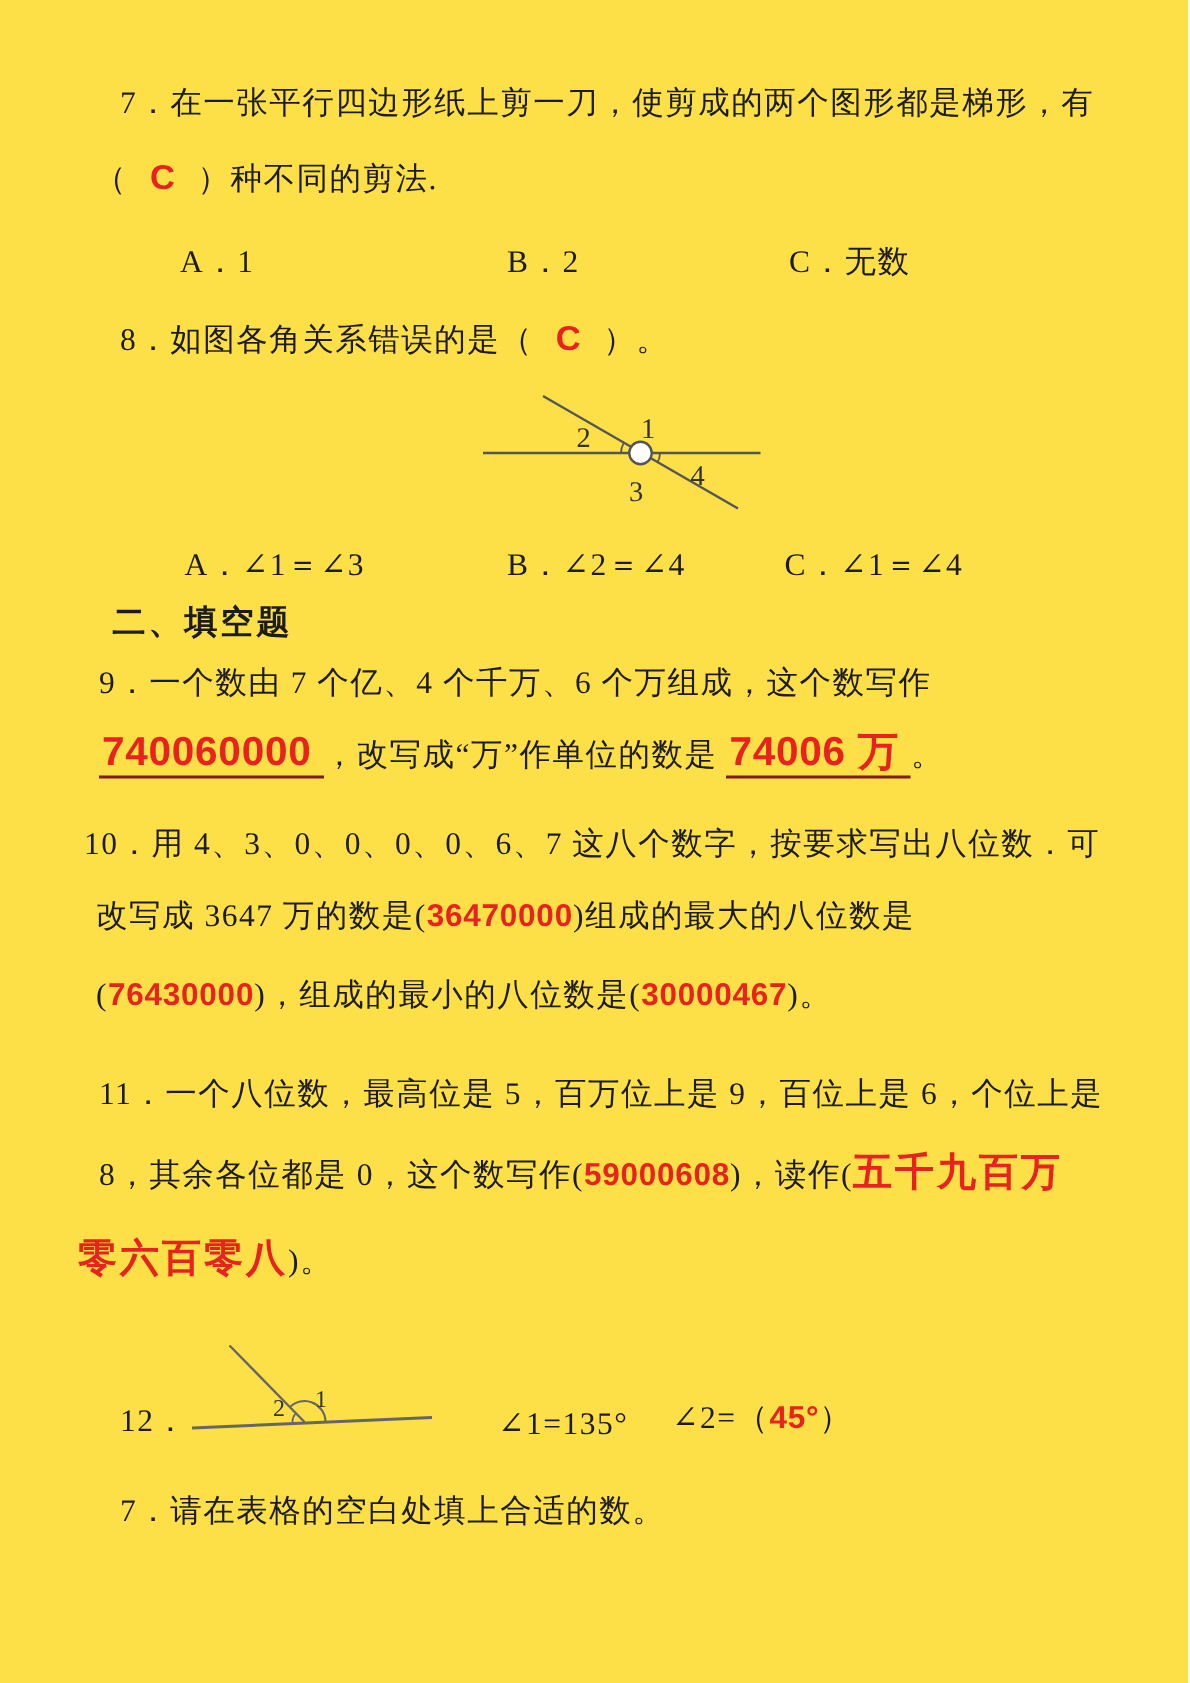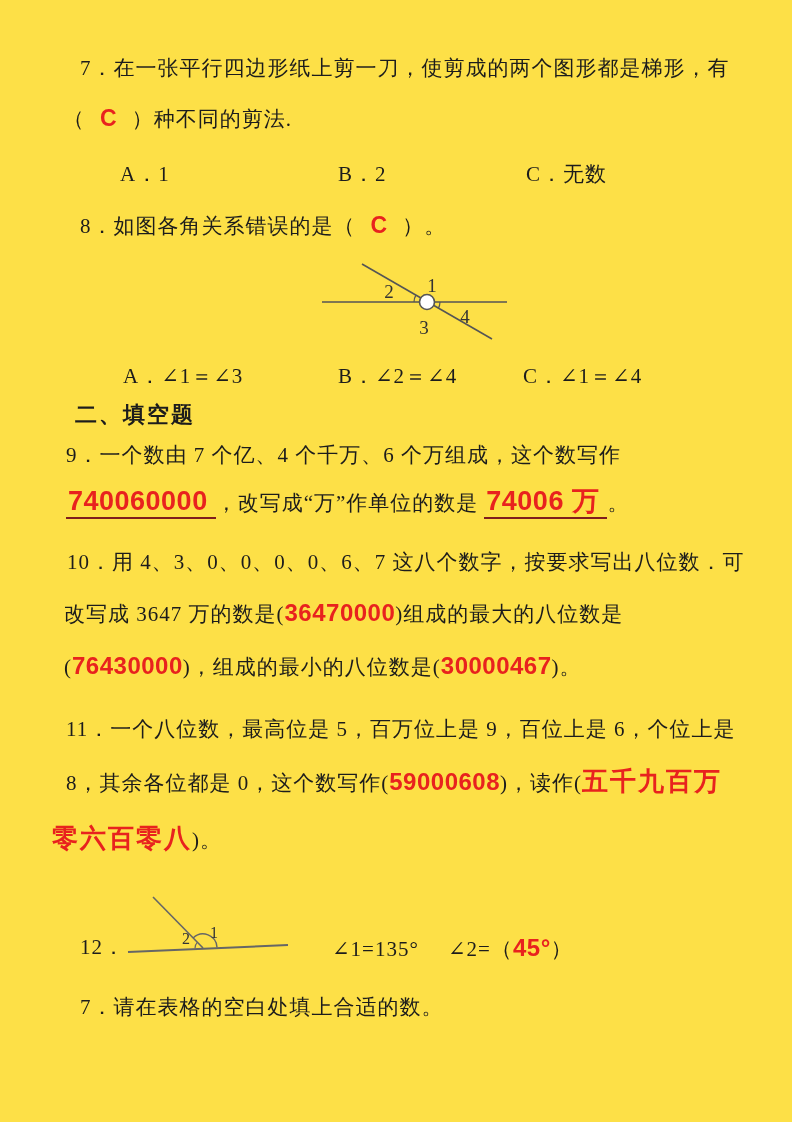--- a/index.html
+++ b/index.html
@@ -42,21 +42,21 @@
     font-family: "Liberation Sans", "DejaVu Sans", sans-serif;
     font-weight: bold;
     font-size: 23px;
     letter-spacing: 0;
     margin: 0 15px;
   }
   .ans-num {
     color: var(--answer-red, #e8221e);
     font-family: "Liberation Sans", "DejaVu Sans", sans-serif;
     font-weight: bold;
-    font-size: 24px;
+    font-size: 21px;
     letter-spacing: 0.5px;
   }
   .ans-big {
     font-size: 27px;
   }
   .ans-cn {
     color: var(--answer-red, #e8221e);
     font-family: "Liberation Sans", "DejaVu Sans", sans-serif;
     font-weight: bold;
     font-size: 26px;
@@ -110,21 +110,21 @@
   <div class="opt" style="left:338px; top:362px;">B．∠2＝∠4</div>
   <div class="opt" style="left:523px; top:362px;">C．∠1＝∠4</div>
 
   <div class="sec-title" style="left:75px; top:400px;">二、填空题</div>
 
   <div class="line" style="left:66px; top:442px;">9．一个数由 7 个亿、4 个千万、6 个万组成，这个数写作</div>
   <div class="line" style="left:66px; top:484px;">
     <span class="ans-num ans-big u-black">740060000</span><span>，改写成“万”作单位的数是</span><span class="ans-num ans-big u-black" style="margin-left:6px;">74006 万</span><span>。</span>
   </div>
 
-  <div class="line" style="left:67px; top:549px;">10．用 4、3、0、0、0、0、6、7 这八个数字，按要求写出八位数．可</div>
+  <div class="line" style="left:56px; top:549px;">10．用 4、3、0、0、0、0、6、7 这八个数字，按要求写出八位数．可</div>
   <div class="line" style="left:64px; top:597px;">
     <span>改写成 3647 万的数是(</span><span class="ans-num">36470000</span><span>)组成的最大的八位数是</span>
   </div>
   <div class="line" style="left:64px; top:650px;">
     <span>(</span><span class="ans-num">76430000</span><span>)，组成的最小的八位数是(</span><span class="ans-num">30000467</span><span>)。</span>
   </div>
 
   <div class="line" style="left:66px; top:716px;">11．一个八位数，最高位是 5，百万位上是 9，百位上是 6，个位上是</div>
   <div class="line" style="left:66px; top:765px;">
     <span>8，其余各位都是 0，这个数写作(</span><span class="ans-num">59000608</span><span>)，读作(</span><span class="ans-cn">五千九百万</span>

